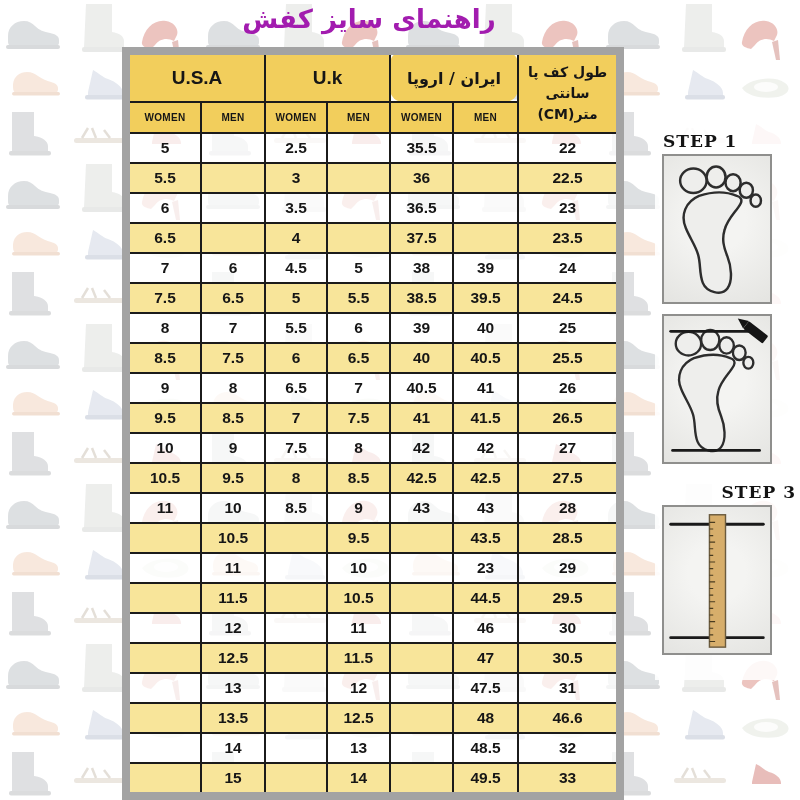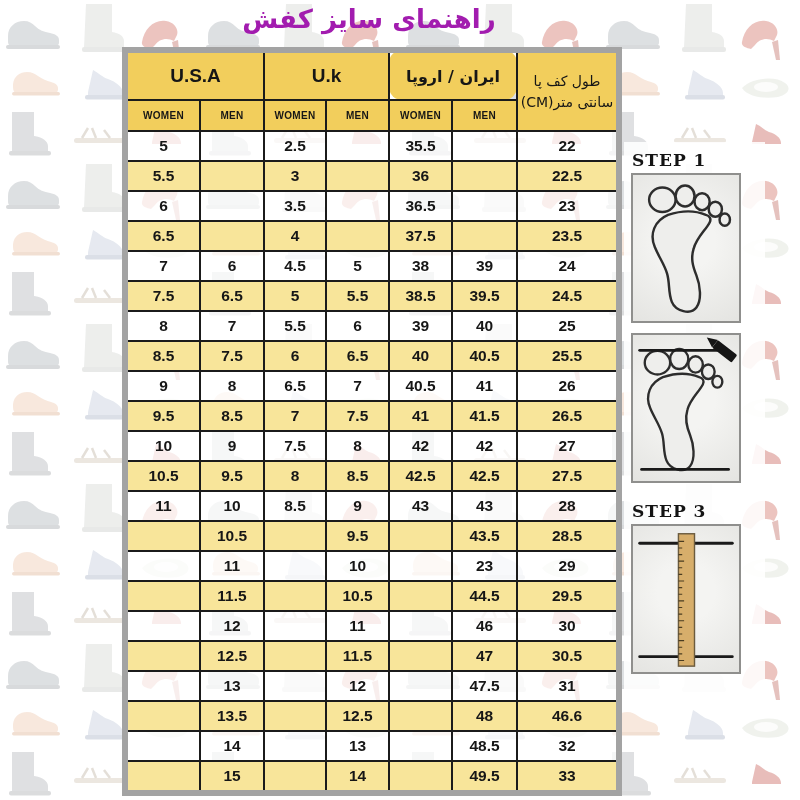--- a/index.html
+++ b/index.html
@@ -13,57 +13,57 @@
   .page-title{
     position:absolute;left:122px;top:4px;width:494px;z-index:2;
     text-align:center;direction:rtl;
     font-family:"DejaVu Sans",sans-serif;
     font-size:26px;font-weight:bold;color:#a21caf;
   }
 
   table.size-table{
     position:absolute;left:122px;top:47px;z-index:1;
     border-collapse:collapse;table-layout:fixed;
-    border:6px solid #a3a3a3;
+    border:8px solid #a3a3a3;
   }
   .size-table th,.size-table td{
     border:2px solid #1b1b1b;
     text-align:center;vertical-align:middle;padding:0;
     color:#161616;
   }
   .size-table thead th{background:var(--header-yellow,#F2CE5C);}
   .hrow1 th{height:46px;font-size:19px;font-weight:bold;}
   .hrow1 th.fa{font-family:"DejaVu Sans",sans-serif;font-size:16px;direction:rtl;border-radius:13px;}
   .hrow2 th{height:29px;font-size:10px;font-weight:bold;letter-spacing:.3px;}
   th.cm-head{
     font-family:"DejaVu Sans",sans-serif;direction:rtl;
-    font-size:14px;font-weight:normal;line-height:1.5;
+    font-size:14px;font-weight:bold;line-height:1.5;
   }
   .size-table tbody td{height:28px;font-size:15.5px;font-weight:bold;}
   .size-table tbody tr.white td{background:var(--row-white,rgba(255,255,255,0.72));}
   .size-table tbody tr.yellow td{background:var(--row-yellow,#F8E59A);}
 
   .steps-strip{
-    position:absolute;left:624px;top:123px;width:141px;height:557px;z-index:1;
+    position:absolute;left:655px;top:123px;width:141px;height:557px;z-index:1;
     background:rgba(255,255,255,0.88);
-    padding:8px 0 0 7px;box-sizing:border-box;margin-top:19px;
+    padding:8px 0 0 7px;box-sizing:border-box;
   }
   .step-label{
     font-family:"DejaVu Serif",serif;font-weight:bold;
     font-size:17px;letter-spacing:1px;color:#141414;margin:0 0 3px 1px;
   }
   .step-box{
     width:110px;height:150px;box-sizing:border-box;
     border:2px solid #8f8f8d;
     background:radial-gradient(circle at 50% 45%, #f4f4f2 30%, #e4e4e1 100%);
     display:flex;align-items:center;justify-content:center;
     margin-bottom:10px;
   }
   .step2-gap{margin-top:16px;}
-  .step3-gap{margin-top:18px;}
+  .step3-gap{margin-top:18px;text-align:right;}
 </style>
 </head>
 <body>
 
 <svg class="bg-svg" width="800" height="800" aria-hidden="true">
   <defs>
     <pattern id="shoePat" width="200" height="160" patternUnits="userSpaceOnUse">
 
       <g transform="translate(4,14)" opacity="0.20">
         <path d="M4,22 c0,-9 7,-15 16,-15 c5,0 8,2 11,5 c4,4 9,6 15,7 c5,1 9,3 9,7 l0,3 c0,2 -2,3 -4,3 l-43,0 c-3,0 -4,-2 -4,-5 z" fill="#55606b"></path>

